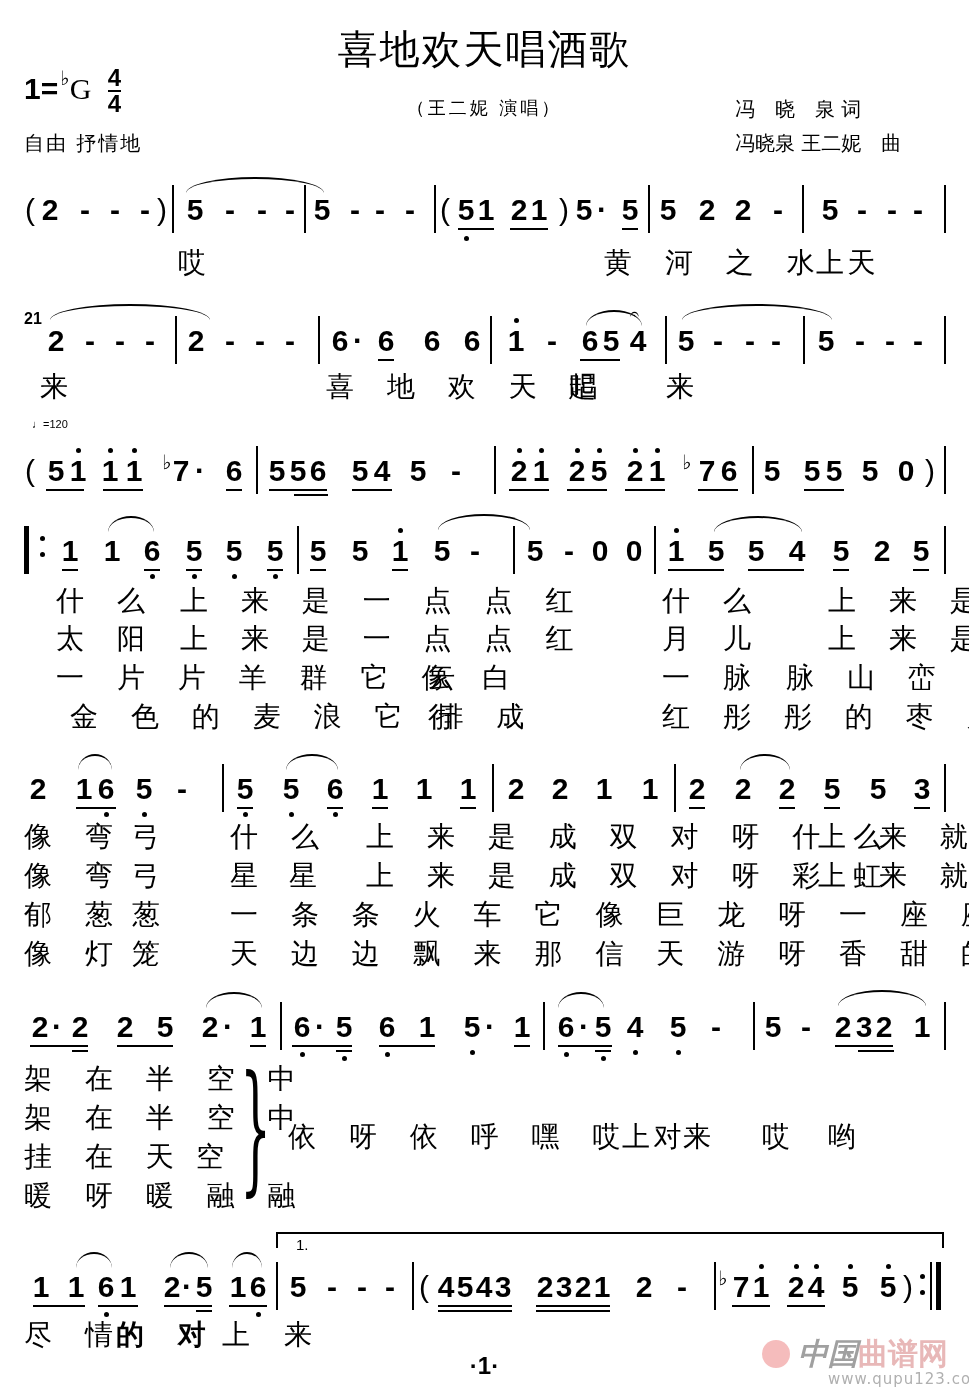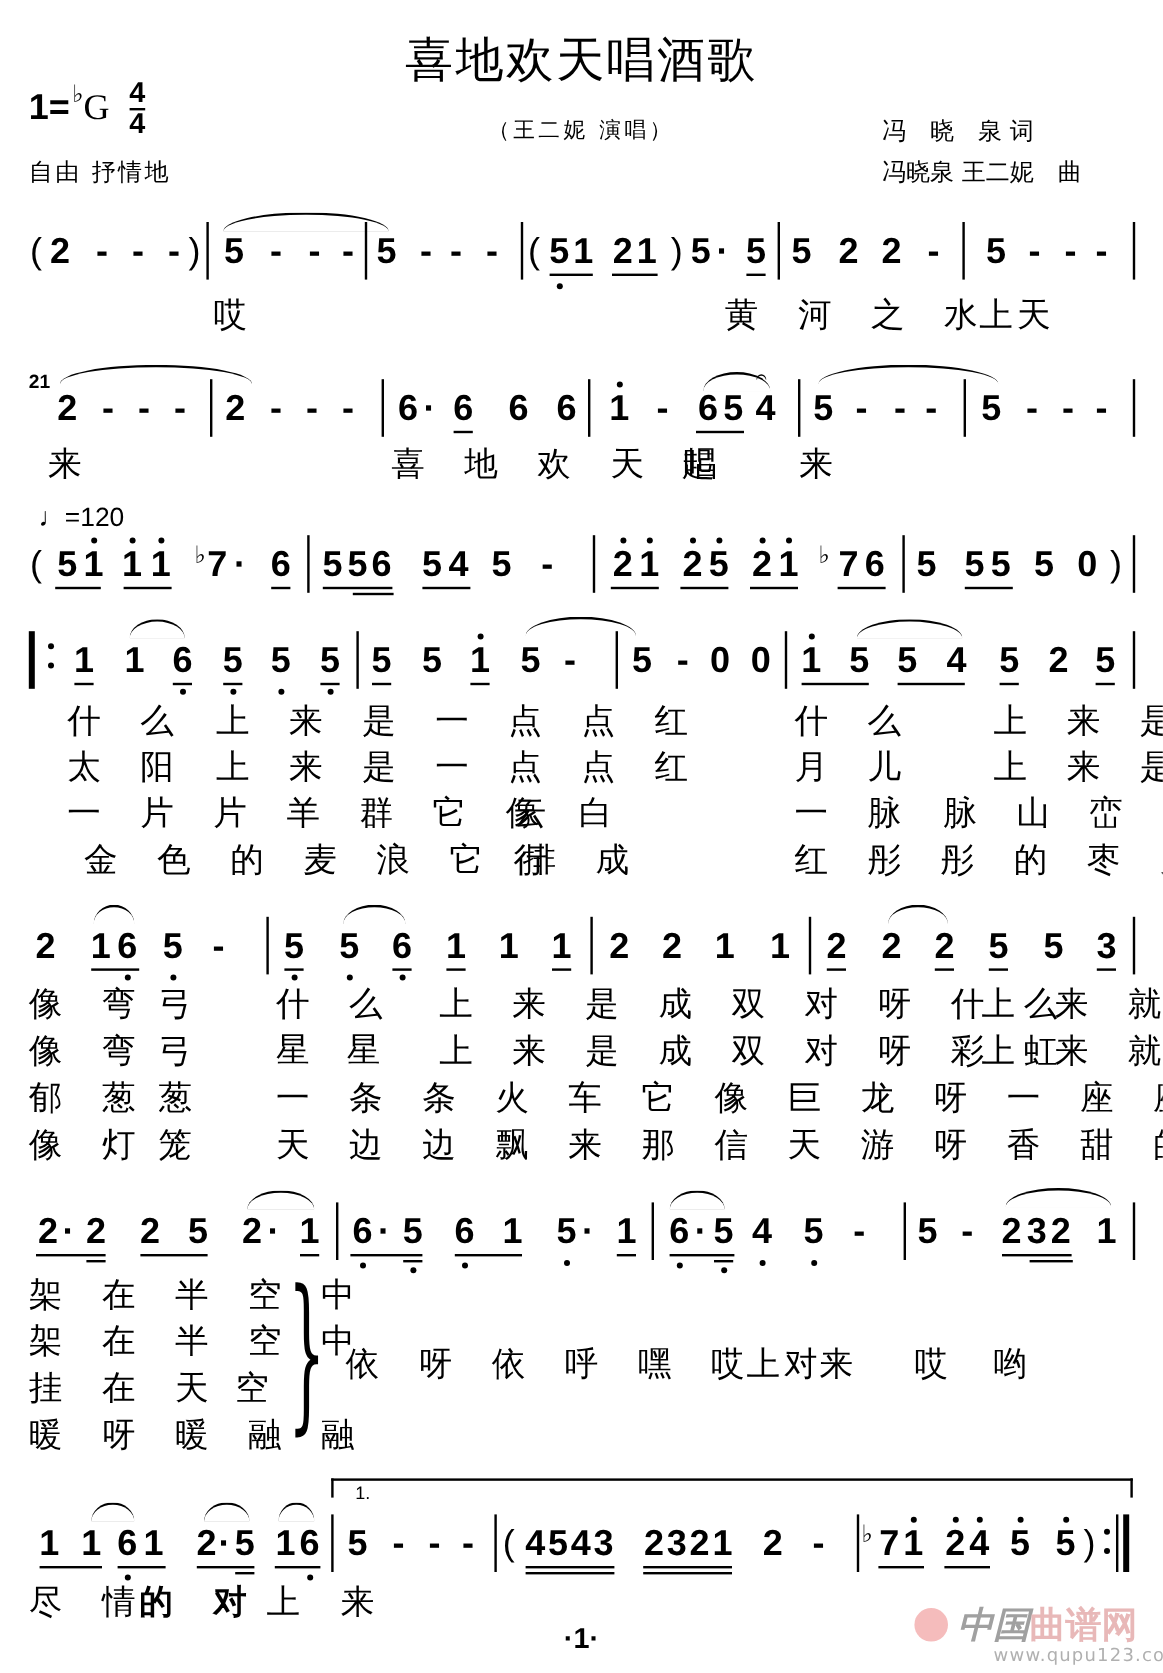--- a/index.html
+++ b/index.html
@@ -134,21 +134,21 @@
   <span class="n" style="left:860px;">-</span>
   <span class="n" style="left:890px;">-</span>
   <span class="n" style="left:918px;">-</span>
   <div class="bar" style="left:944px;top:-10px;height:48px;"></div>
 </div>
 <div class="lyr" style="left:40px;top:372px;">来</div>
 <div class="lyr" style="left:326px;top:372px;">喜 地 欢 天 唱</div>
 <div class="lyr" style="left:568px;top:372px;">起</div>
 <div class="lyr" style="left:666px;top:372px;">来</div>
 
-<div class="abs" style="left:32px;top:418px;font-size:22px;font-family:'Liberation Sans',sans-serif;">♩=120</div>
+<div class="abs" style="left:32px;top:418px;font-size:11px;font-family:'Liberation Sans',sans-serif;">♩=120</div>
 <div class="abs row" style="top:456px;">
   <span class="n" style="left:30px;font-weight:normal;">(</span>
   <span class="n" style="left:56px;">5</span>
     <span class="n" style="left:78px;">1</span>
   <div class="dot" style="left:76px;top:-8px;"></div>
   <div class="ul" style="left:46px;top:33px;width:38px;"></div>
   <span class="n" style="left:110px;">1</span>
     <span class="n" style="left:134px;">1</span>
   <div class="dot" style="left:108px;top:-8px;"></div>
     <div class="dot" style="left:132px;top:-8px;"></div>

